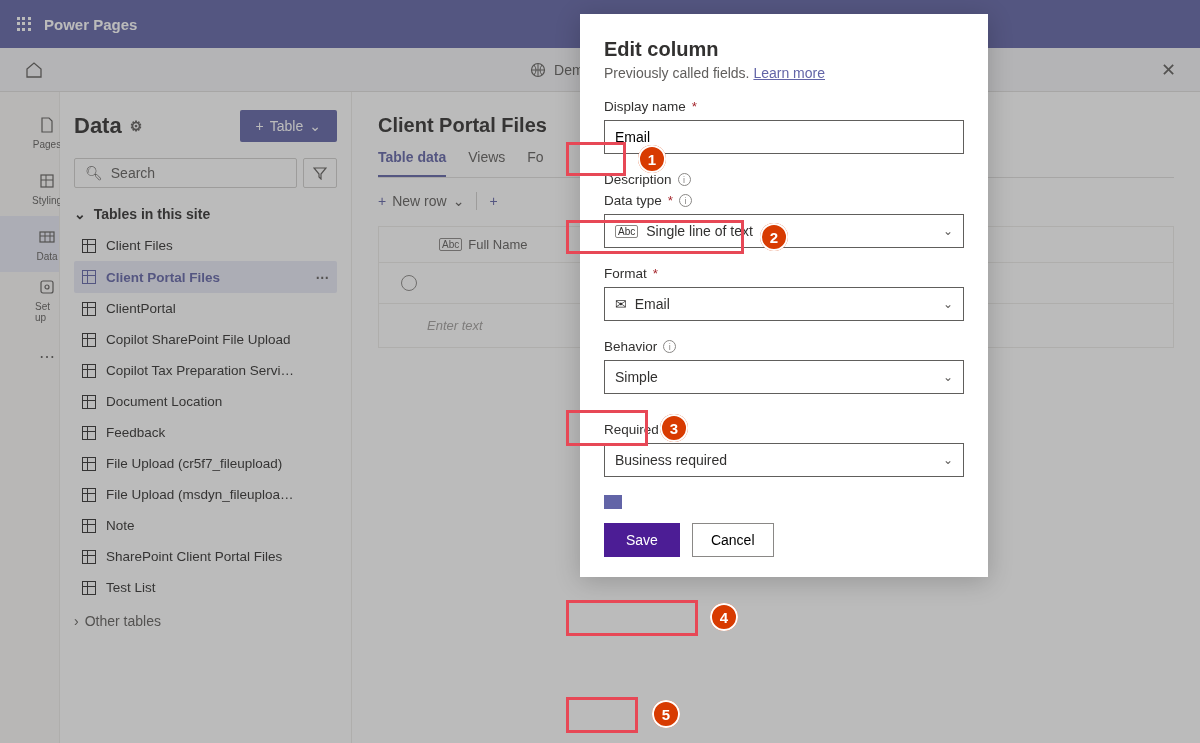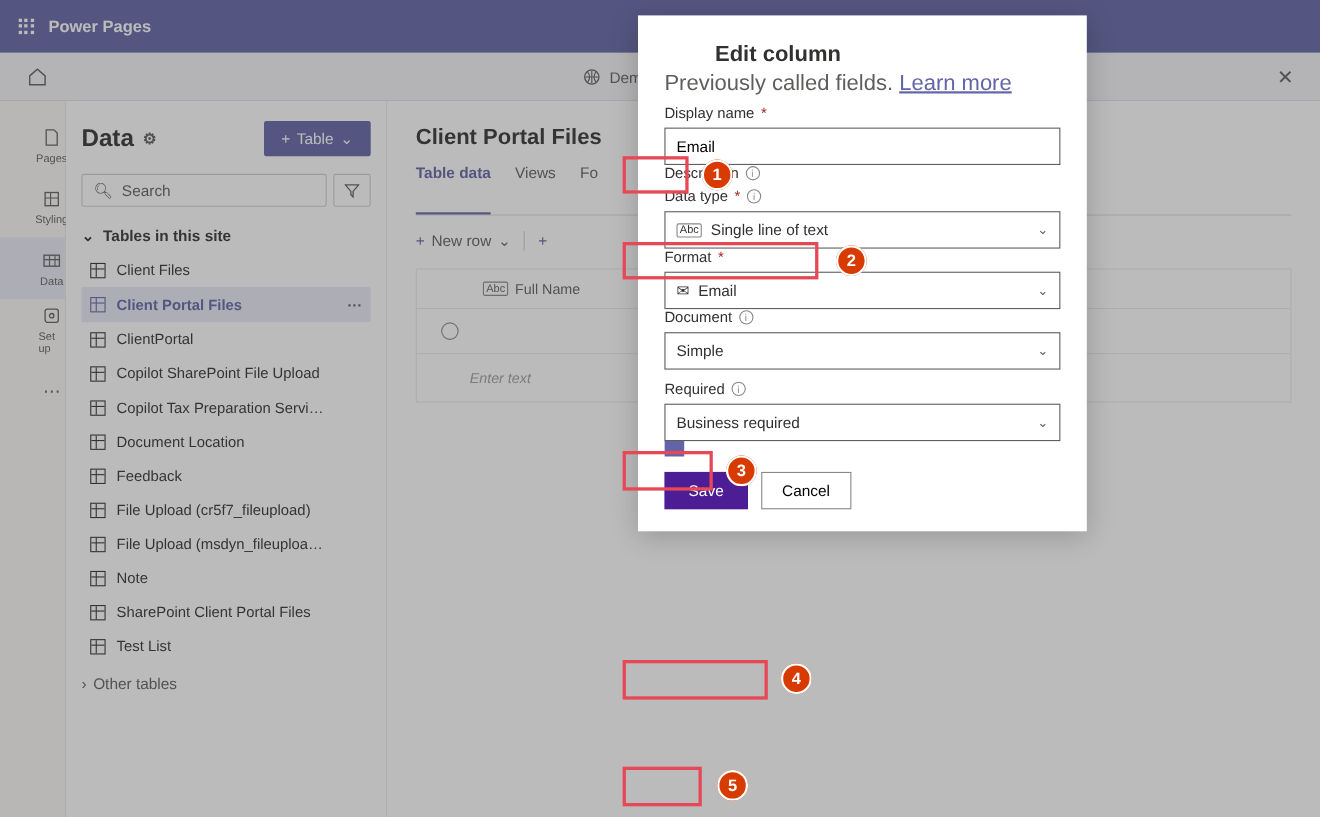--- a/index.html
+++ b/index.html
@@ -39,43 +39,43 @@
 .grid-icon { width: 14px; height: 14px; border: 1px solid currentColor; display: inline-block; position: relative; }
 .grid-icon::before, .grid-icon::after { content: ""; position: absolute; background: currentColor; }
 .grid-icon::before { width: 100%; height: 1px; top: 4px; }
 .grid-icon::after { width: 1px; height: 100%; left: 4px; }
 .other-head { font-size: 14px; color: #605e5c; display: flex; align-items: center; gap: 6px; margin-top: 10px; cursor: pointer; }
 
 
 .main { position: absolute; left: 352px; right: 0; top: 92px; bottom: 0; background: #fff; padding: 22px 26px; }
 .main h1 { font-size: 20px; font-weight: 600; margin-bottom: 12px; }
 .tabs { display: flex; gap: 22px; border-bottom: 1px solid #e1dfdd; font-size: 14px; margin-bottom: 14px; }
-.tabs span { padding-bottom: 28px; cursor: pointer; color: #605e5c; }
+.tabs span { padding-bottom: 10px; cursor: pointer; color: #605e5c; }
 .tabs span.active { color: #6264a7; border-bottom: 2px solid #6264a7; font-weight: 600; }
 .toolbar { display: flex; align-items: center; gap: 12px; margin-bottom: 16px; color: #605e5c; font-size: 14px; }
 .toolbar .nr { display: flex; align-items: center; gap: 6px; cursor: pointer; }
 .table-grid { border: 1px solid #edebe9; }
 .th { display: flex; align-items: center; padding: 10px 12px; border-bottom: 1px solid #edebe9; font-size: 13px; color: #605e5c; gap: 10px; }
 .th .col { display: flex; align-items: center; gap: 6px; }
 .td-row { display: flex; align-items: center; padding: 12px; border-bottom: 1px solid #edebe9; }
 .radio { width: 16px; height: 16px; border: 1px solid #8a8886; border-radius: 50%; margin: 0 18px 0 10px; }
 .enter-row { padding: 14px 48px; color: #a19f9d; font-size: 13px; font-style: italic; }
 
 
 .overlay { position: absolute; inset: 0; background: rgba(60,60,60,0.35); }
 
 
 .panel { position: absolute; top: 14px; right: 212px; width: 408px; background: #fff; padding: 24px 24px 20px 24px; box-shadow: 0 4px 24px rgba(0,0,0,0.2); }
-.panel h2 { font-size: 20px; font-weight: 600; margin-bottom: 4px; margin-left: 46px; }
-.panel .subtitle { font-size: 20px; color: #605e5c; margin-bottom: 7px; }
+.panel h2 { font-size: 20px; font-weight: 600; margin-bottom: 4px; }
+.panel .subtitle { font-size: 14px; color: #605e5c; margin-bottom: 18px; }
 .panel .subtitle a { color: #6264a7; text-decoration: underline; }
 .field-label { font-size: 13.5px; margin-bottom: 6px; display: flex; align-items: center; gap: 6px; }
 .req { color: #a4262c; }
 .info-i { width: 13px; height: 13px; border: 1px solid #8a8886; border-radius: 50%; display: inline-flex; align-items: center; justify-content: center; font-size: 9px; color: #8a8886; }
-.field-input, .field-select, .field-textarea { width: 100%; border: 1px solid #605e5c; padding: 8px 10px; font-size: 14px; background: #fff; font-family: inherit; }
+.field-input, .field-select, .field-textarea { width: 100%; border: 1px solid #605e5c; padding: 8px 10px; font-size: 14px; margin-bottom: 18px; background: #fff; font-family: inherit; }
 .field-textarea { height: 64px; resize: none; }
 .field-select { display: flex; align-items: center; justify-content: space-between; cursor: pointer; }
 .field-select .left { display: flex; align-items: center; gap: 8px; }
 .chev { color: #605e5c; font-size: 12px; }
 .btn-row { display: flex; gap: 12px; margin-top: 6px; }
 .btn-save { background: #4c1d95; color: #fff; border: none; padding: 8px 22px; font-size: 14px; cursor: pointer; }
 .btn-cancel { background: #fff; border: 1px solid #8a8886; padding: 8px 18px; font-size: 14px; cursor: pointer; }
 .checkbox-row { display: flex; align-items: center; gap: 8px; margin-bottom: 14px; font-size: 14px; }
 .checkbox { width: 18px; height: 18px; background: #6264a7; }
 
@@ -311,21 +311,21 @@
     </div>
   <div class="field-select">
     <div class="left">
         <span>✉</span>
         <span>Email</span>
       </div>
     <span class="chev">⌄</span>
   </div>
 
   <div class="field-label">
-      <span>Document</span> 
+      <span>Behavior</span> 
       <span class="info-i">i</span>
     </div>
   <div class="field-select">
     <div class="left">
         <span>Simple</span>
       </div>
     <span class="chev">⌄</span>
   </div>
 
   <div style="height:10px"></div>

